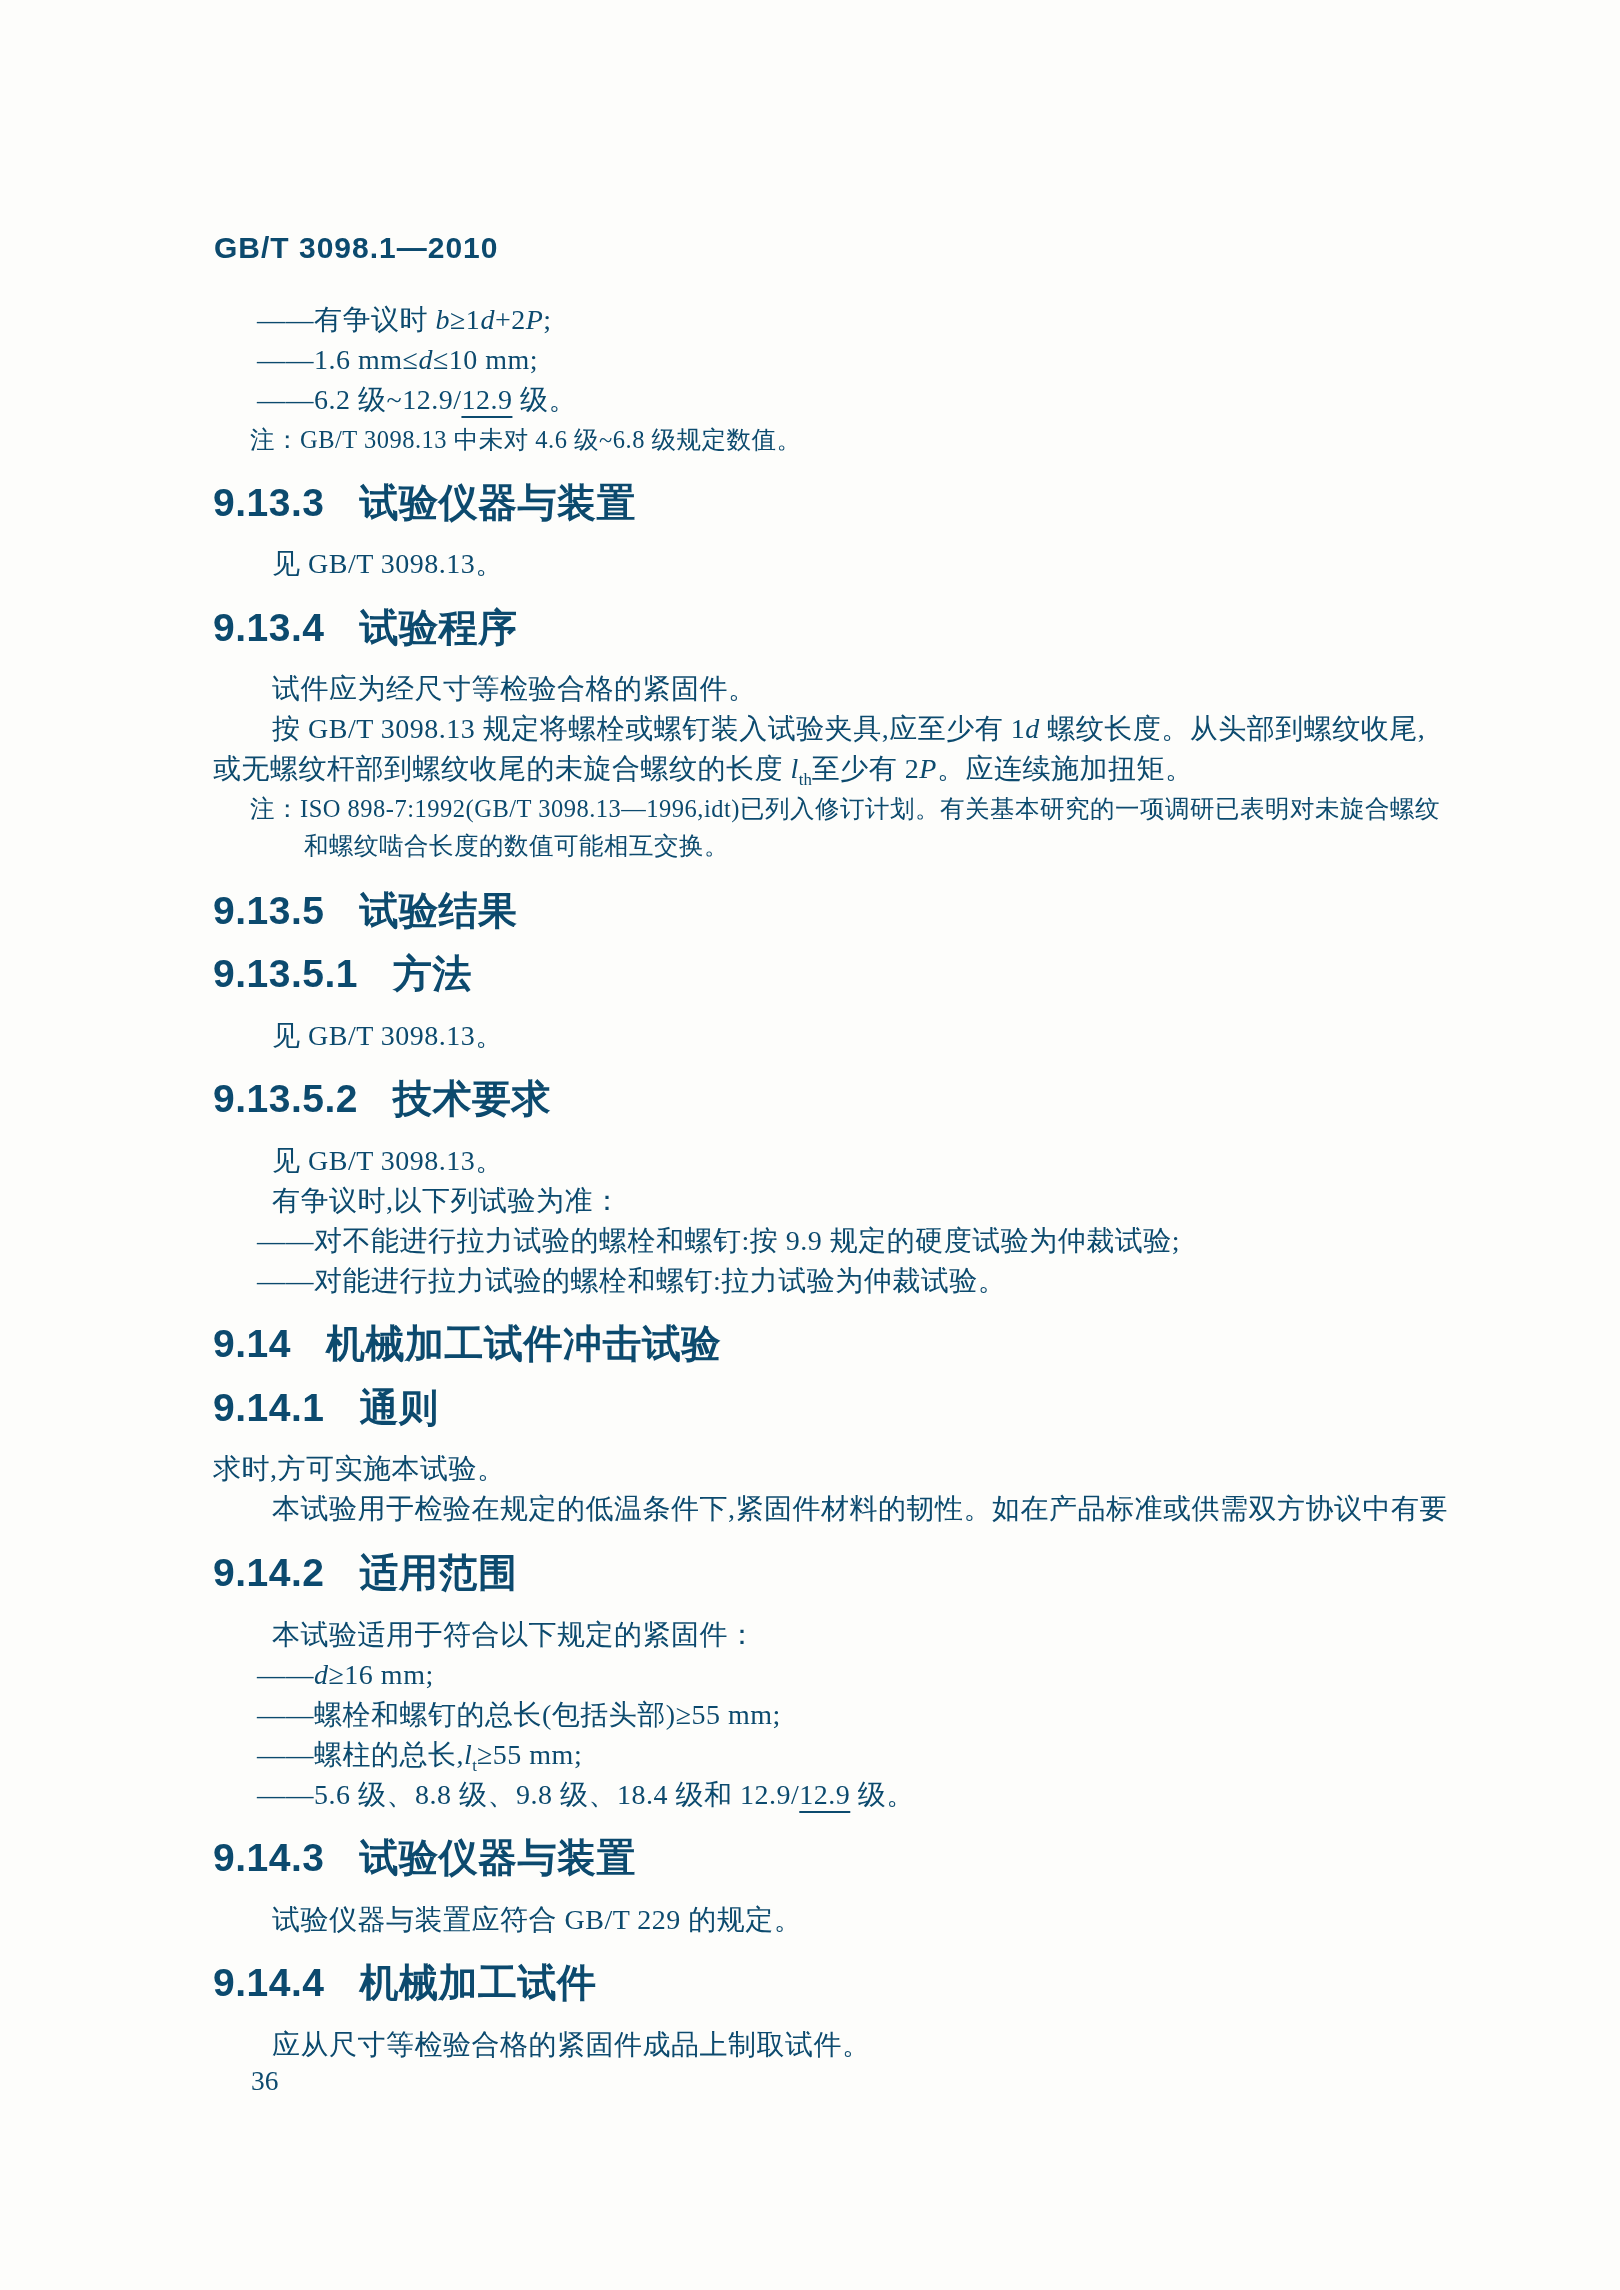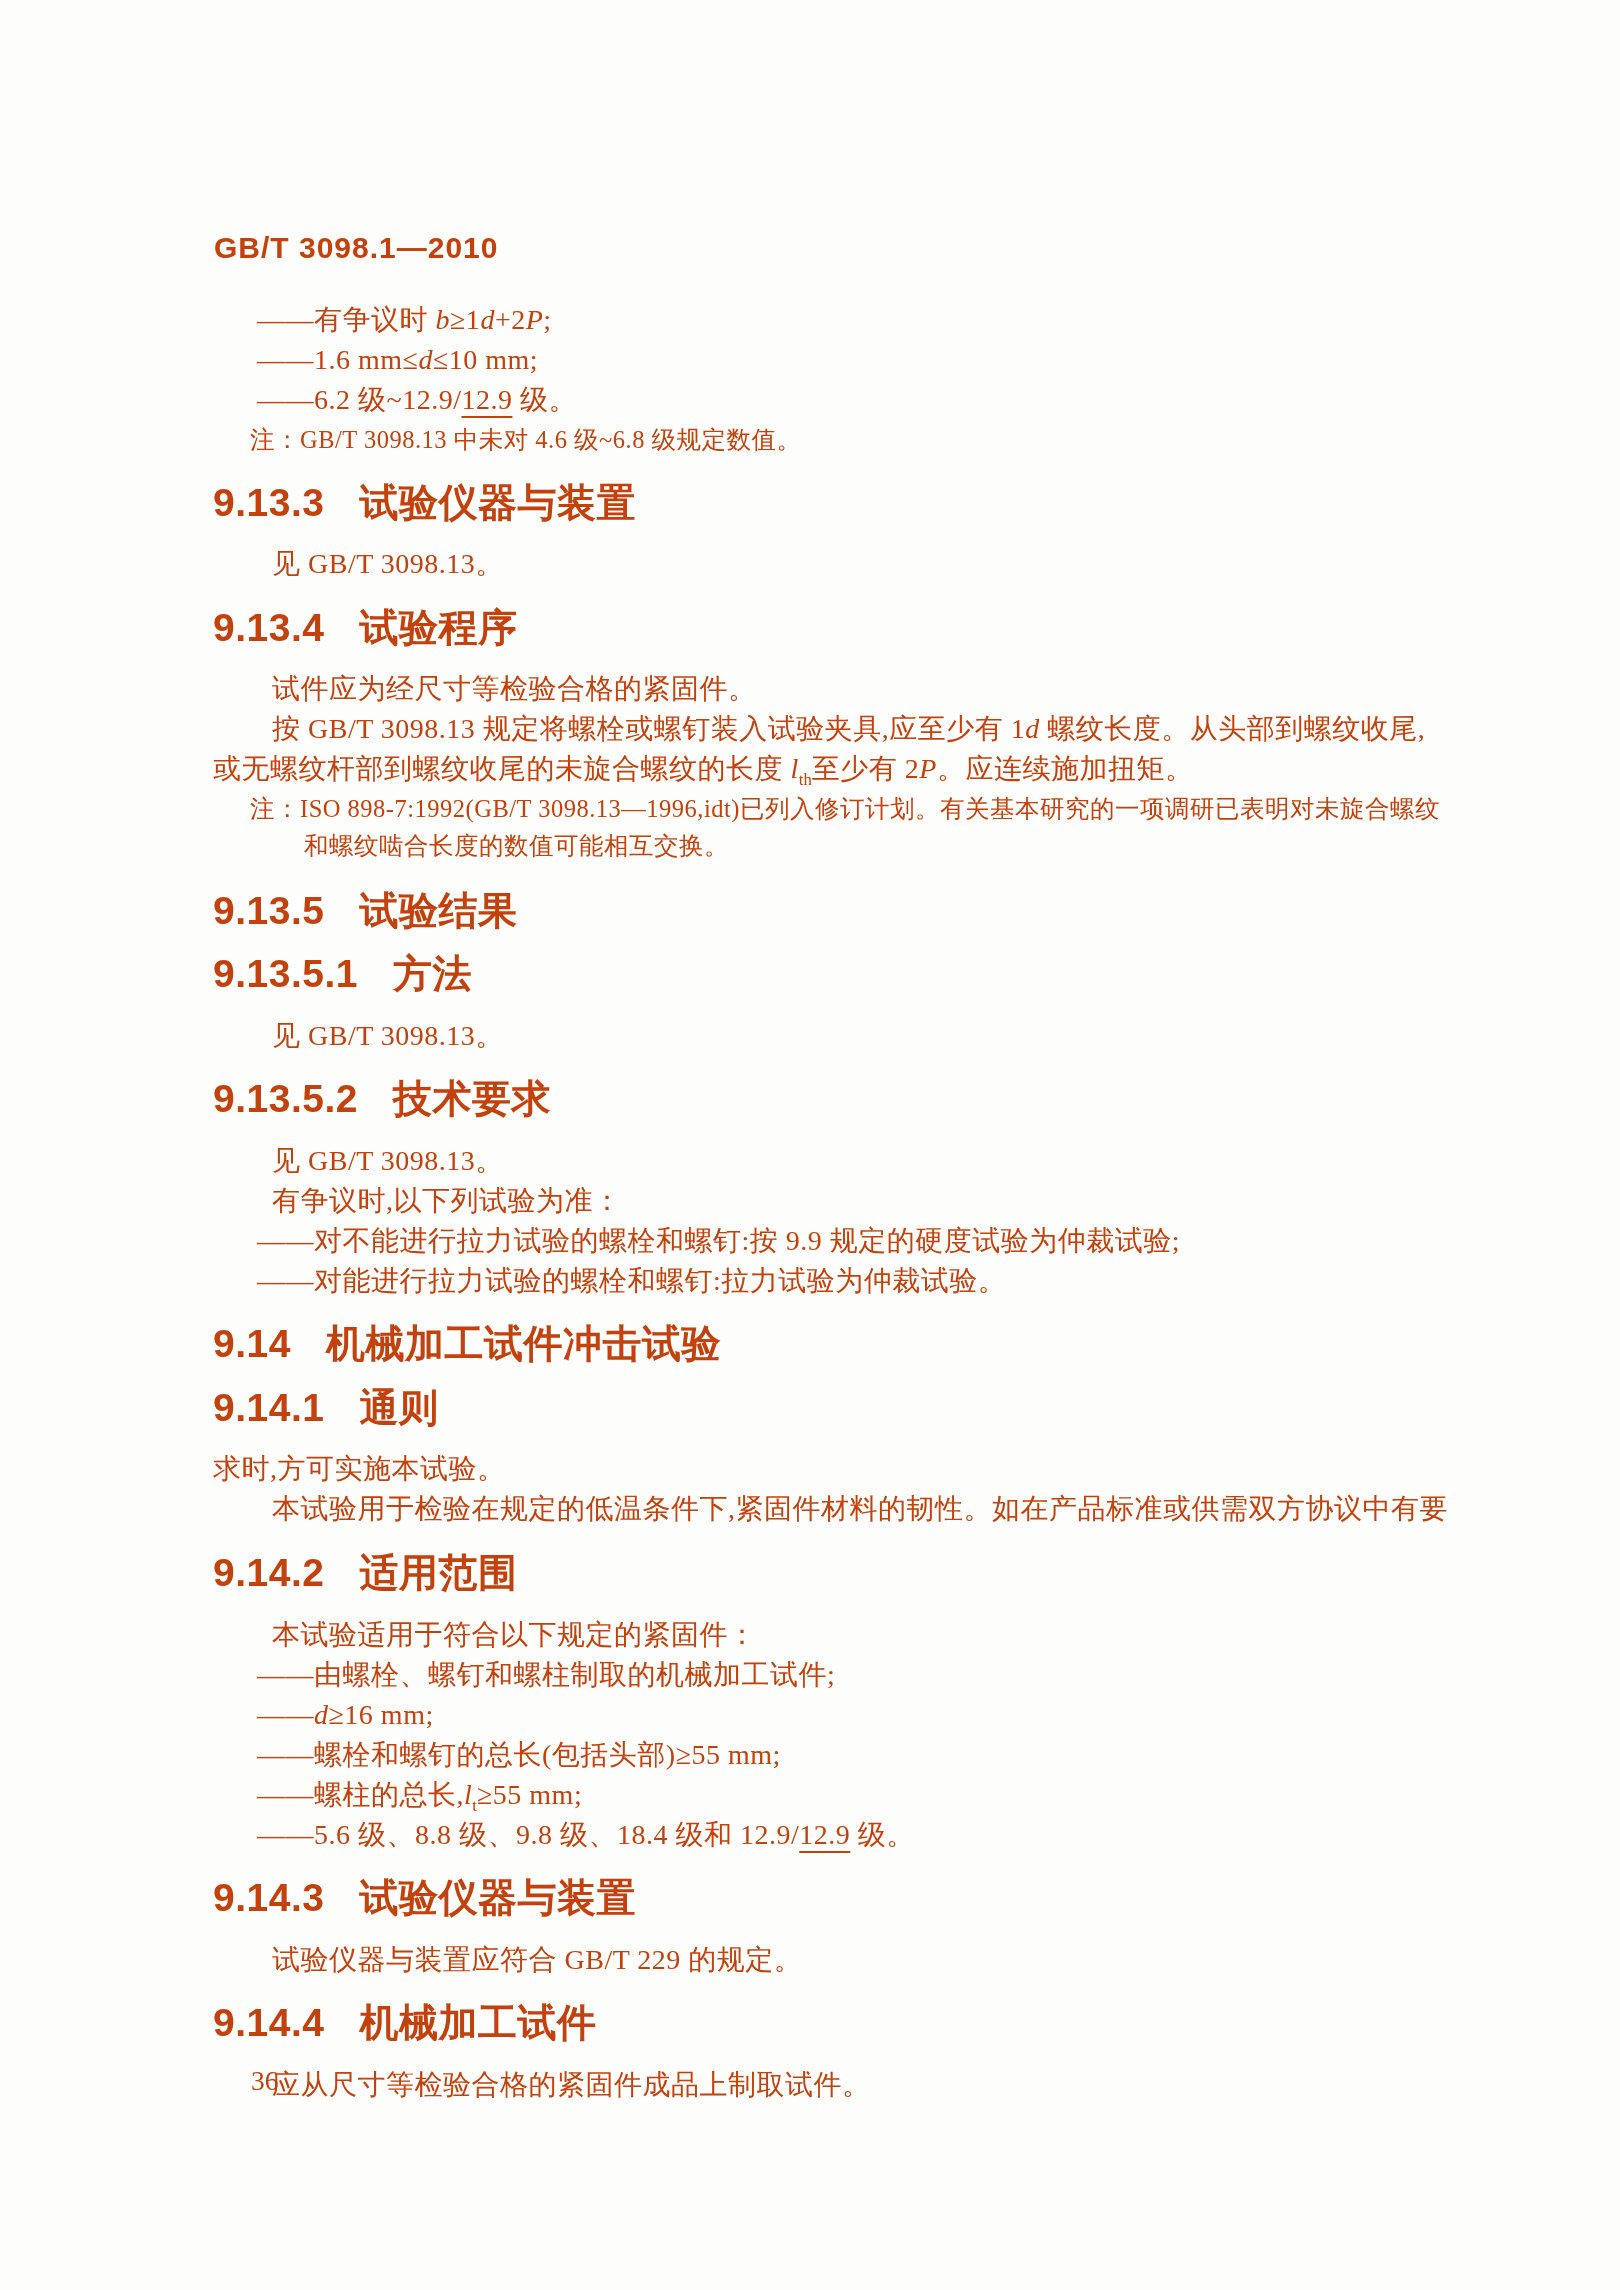--- a/index.html
+++ b/index.html
@@ -1,21 +1,21 @@
 <!DOCTYPE html>
 <html><head>
 <meta charset="utf-8">
 <style>
   html,body { margin:0; padding:0; background:#9a9a9a; }
   .page {
     position:relative;
     width:1620px; height:2291px;
     margin:0 auto;
     background:#fdfdfb;
-    color:#c2410c;
+    color:#0c4a6e;
     font-family:"Liberation Serif", serif;
     overflow:hidden;
   }
   .doc-header {
     position:absolute; left:214px; top:231px;
     font-family:"Liberation Sans", sans-serif;
     font-weight:700; font-size:30px; letter-spacing:1px;
     white-space:pre;
   }
   .content {
@@ -73,21 +73,20 @@
       <div class="blk para"><span>见 GB/T 3098.13。</span></div>
       <div class="blk para"><span>有争议时,以下列试验为准：</span></div>
       <div class="blk dash"><span>——对不能进行拉力试验的螺栓和螺钉:按 9.9 规定的硬度试验为仲裁试验;</span></div>
       <div class="blk dash"><span>——对能进行拉力试验的螺栓和螺钉:拉力试验为仲裁试验。</span></div>
       <div class="blk heading"><span>9.14</span><span class="ht">机械加工试件冲击试验</span></div>
       <div class="blk heading"><span>9.14.1</span><span class="ht">通则</span></div>
       <div class="blk flush"><span>求时,方可实施本试验。</span></div>
       <div class="blk para"><span>本试验用于检验在规定的低温条件下,紧固件材料的韧性。如在产品标准或供需双方协议中有要</span></div>
       <div class="blk heading"><span>9.14.2</span><span class="ht">适用范围</span></div>
       <div class="blk para"><span>本试验适用于符合以下规定的紧固件：</span></div>
-      <div class="blk dash"><span>——由螺栓、螺钉和螺柱制取的机械加工试件;</span></div>
       <div class="blk dash"><span>——</span><span class="it">d</span><span>≥16 mm;</span></div>
       <div class="blk dash"><span>——螺栓和螺钉的总长(包括头部)≥55 mm;</span></div>
       <div class="blk dash"><span>——螺柱的总长,</span><span class="it">l</span><span class="sb">t</span><span>≥55 mm;</span></div>
       <div class="blk dash"><span>——5.6 级、8.8 级、9.8 级、18.4 级和 12.9/</span><span class="ul">12.9</span><span> 级。</span></div>
       <div class="blk heading"><span>9.14.3</span><span class="ht">试验仪器与装置</span></div>
       <div class="blk para"><span>试验仪器与装置应符合 GB/T 229 的规定。</span></div>
       <div class="blk heading"><span>9.14.4</span><span class="ht">机械加工试件</span></div>
       <div class="blk para"><span>应从尺寸等检验合格的紧固件成品上制取试件。</span></div>
     </main>
 

